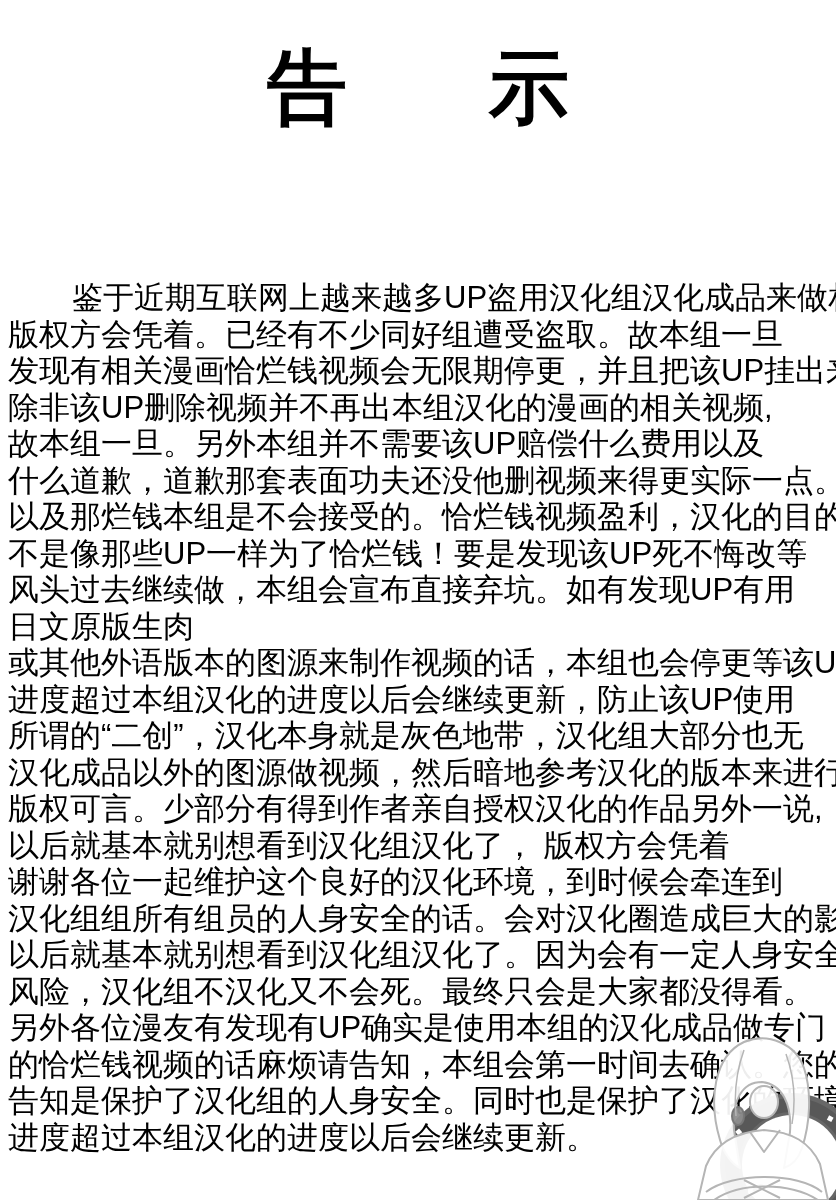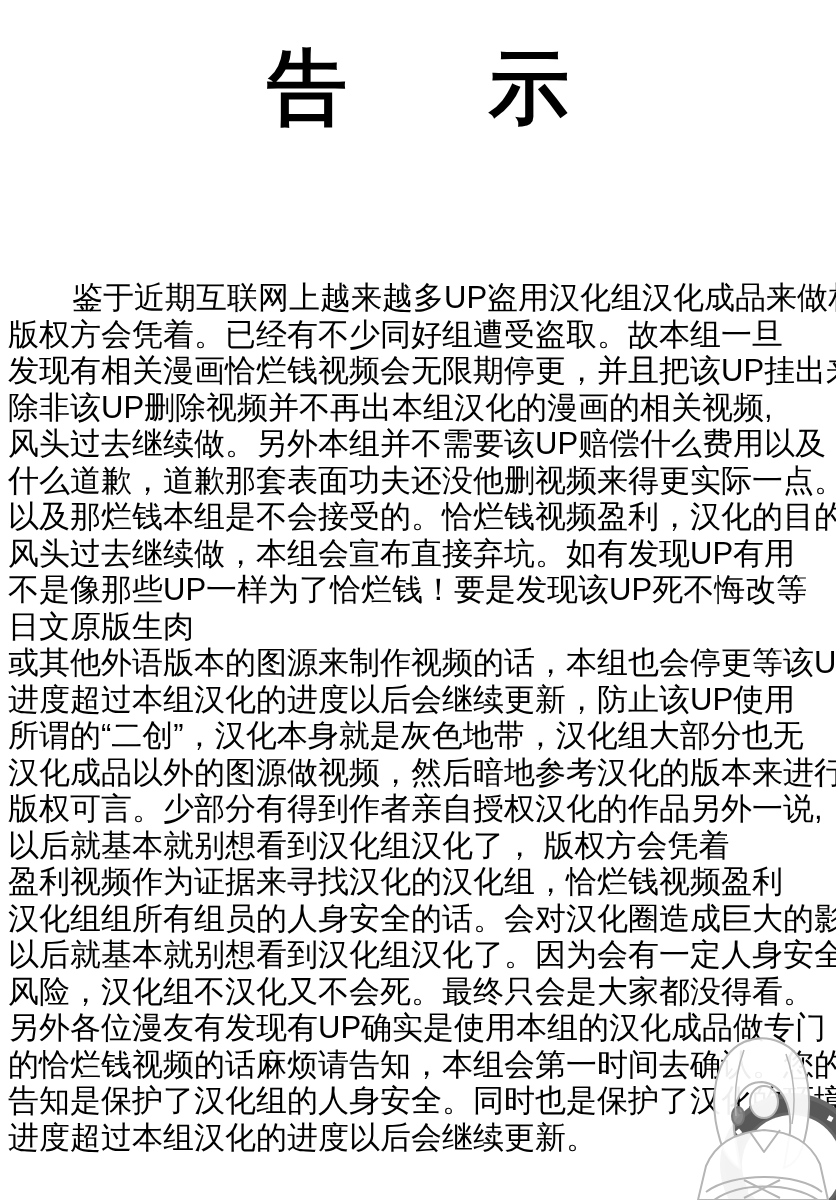--- a/index.html
+++ b/index.html
@@ -38,33 +38,33 @@
   <div class="title">
     <span>告</span>
     <span>示</span>
   </div>
 
   <div class="notice">
     <div class="line first">鉴于近期互联网上越来越多UP盗用汉化组汉化成品来做相关</div>
     <div class="line">版权方会凭着。已经有不少同好组遭受盗取。故本组一旦</div>
     <div class="line">发现有相关漫画恰烂钱视频会无限期停更，并且把该UP挂出来,</div>
     <div class="line">除非该UP删除视频并不再出本组汉化的漫画的相关视频,</div>
-    <div class="line">风头过去继续做。另外本组并不需要该UP赔偿什么费用以及</div>
+    <div class="line">故本组一旦。另外本组并不需要该UP赔偿什么费用以及</div>
     <div class="line">什么道歉，道歉那套表面功夫还没他删视频来得更实际一点。</div>
     <div class="line">以及那烂钱本组是不会接受的。恰烂钱视频盈利，汉化的目的</div>
+    <div class="line">不是像那些UP一样为了恰烂钱！要是发现该UP死不悔改等</div>
     <div class="line">风头过去继续做，本组会宣布直接弃坑。如有发现UP有用</div>
-    <div class="line">不是像那些UP一样为了恰烂钱！要是发现该UP死不悔改等</div>
     <div class="line">日文原版生肉</div>
     <div class="line">或其他外语版本的图源来制作视频的话，本组也会停更等该UP的</div>
     <div class="line">进度超过本组汉化的进度以后会继续更新，防止该UP使用</div>
     <div class="line">所谓的“二创”，汉化本身就是灰色地带，汉化组大部分也无</div>
     <div class="line">汉化成品以外的图源做视频，然后暗地参考汉化的版本来进行</div>
     <div class="line">版权可言。少部分有得到作者亲自授权汉化的作品另外一说,</div>
     <div class="line">以后就基本就别想看到汉化组汉化了， 版权方会凭着</div>
-    <div class="line">盈利视频作为证据来寻找汉化的汉化组，恰烂钱视频盈利</div>
+    <div class="line">谢谢各位一起维护这个良好的汉化环境，到时候会牵连到</div>
     <div class="line">汉化组组所有组员的人身安全的话。会对汉化圈造成巨大的影响,</div>
     <div class="line">以后就基本就别想看到汉化组汉化了。因为会有一定人身安全的</div>
     <div class="line">风险，汉化组不汉化又不会死。最终只会是大家都没得看。</div>
     <div class="line">另外各位漫友有发现有UP确实是使用本组的汉化成品做专门</div>
     <div class="line">的恰烂钱视频的话麻烦请告知，本组会第一时间去确认。您的</div>
     <div class="line">告知是保护了汉化组的人身安全。同时也是保护了汉化的环境</div>
     <div class="line">进度超过本组汉化的进度以后会继续更新。</div>
   </div>
 
   <svg class="stamp" viewBox="0 0 196 180" xmlns="http://www.w3.org/2000/svg" aria-hidden="true">

